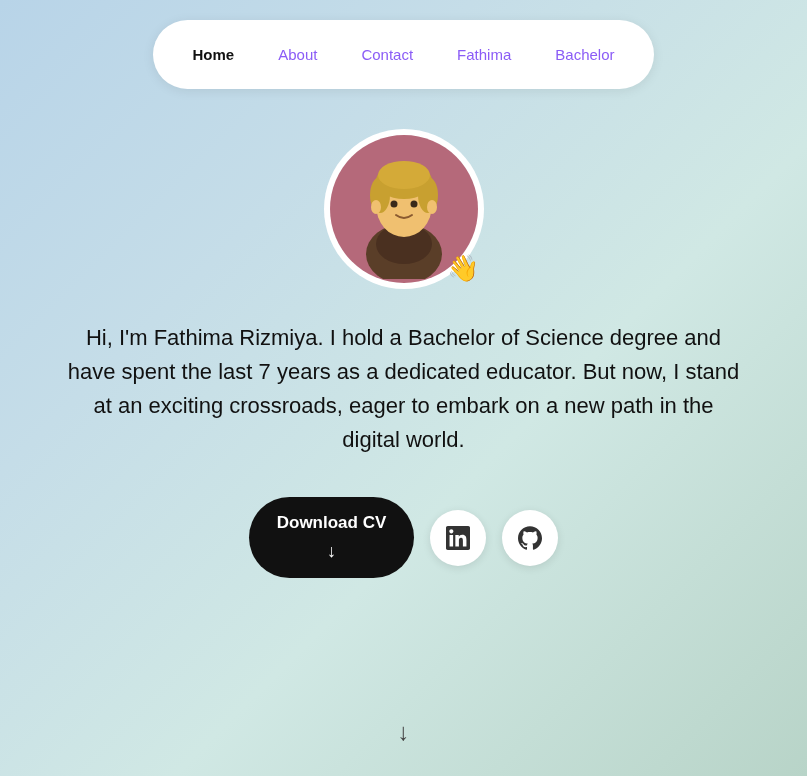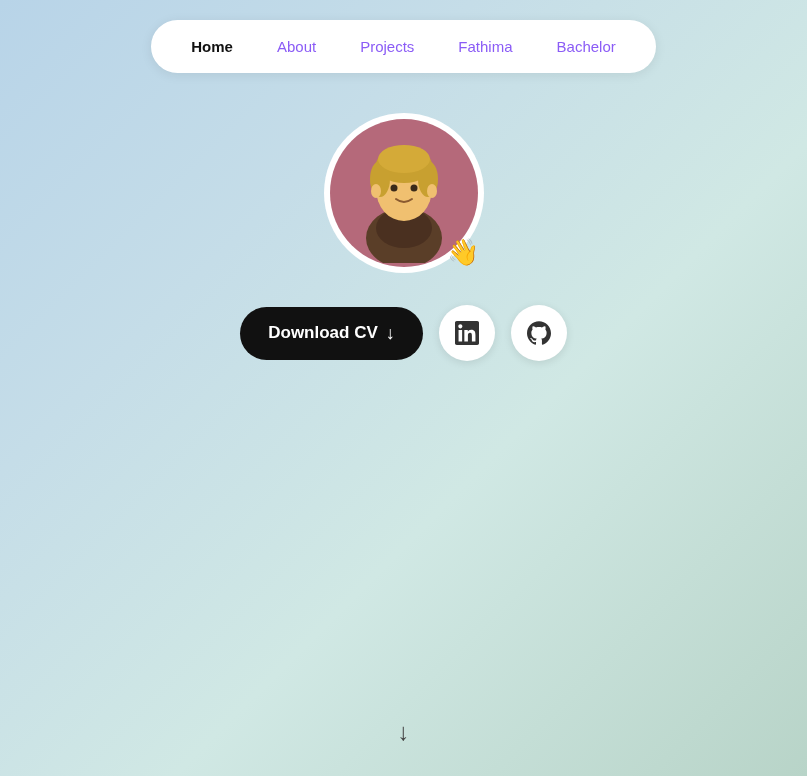--- a/index.html
+++ b/index.html
@@ -18,21 +18,21 @@
       align-items: center;
       overflow: hidden;
       position: relative;
     }
 
     
     nav {
       margin-top: 20px;
       background: white;
       border-radius: 50px;
-      padding: 12px 32px;
+      padding: 20px 32px;
       display: flex;
       align-items: center;
       gap: 28px;
       box-shadow: 0 2px 12px rgba(0,0,0,0.08);
     }
 
     .nav-item {
       font-size: 15px;
       color: #8b5cf6;
       cursor: pointer;
@@ -115,20 +115,21 @@
       color: white;
       border: none;
       border-radius: 50px;
       padding: 16px 28px;
       font-size: 17px;
       font-weight: 600;
       cursor: pointer;
       display: flex;
       align-items: center;
       gap: 8px;
+      flex-direction: column;
     }
 
     .download-btn .download-arrow {
       font-size: 18px;
     }
 
     .icon-btn {
       width: 56px;
       height: 56px;
       border-radius: 50%;
@@ -162,21 +163,21 @@
       font-size: 24px;
       color: #444;
     }
   </style>
 </head>
 <body>
 
 <nav>
   <span class="nav-item active">Home</span>
   <span class="nav-item">About</span>
-  <span class="nav-item">Projects</span>
+  <span class="nav-item">Contact</span>
   <span class="nav-item">Fathima</span>
   <span class="nav-item">Bachelor</span>
 </nav>
 
 <div class="main">
 
   <div class="avatar-container">
     <div class="avatar-inner">
 
       <svg viewBox="0 0 140 140" xmlns="http://www.w3.org/2000/svg">
@@ -201,20 +202,21 @@
 
         <path d="M62 76 Q70 82 78 76" stroke="#8a5a30" stroke-width="2" fill="none" stroke-linecap="round"></path>
 
         <ellipse cx="42" cy="68" rx="5" ry="7" fill="#f0c070"></ellipse>
         <ellipse cx="98" cy="68" rx="5" ry="7" fill="#f0c070"></ellipse>
       </svg>
     </div>
     <span class="wave-emoji">👋</span>
   </div>
 
+  <p class="bio-text">Hi, I'm Fathima Rizmiya. I hold a Bachelor of Science degree and have spent the last 7 years as a dedicated educator. But now, I stand at an exciting crossroads, eager to embark on a new path in the digital world.</p>
 
   <div class="buttons-row">
     <button class="download-btn">
       <span>Download CV</span>
       <span class="download-arrow">↓</span>
     </button>
     <button class="icon-btn">
 
       <svg viewBox="0 0 24 24" xmlns="http://www.w3.org/2000/svg">
         <path d="M20.447 20.452h-3.554v-5.569c0-1.328-.027-3.037-1.852-3.037-1.853 0-2.136 1.445-2.136 2.939v5.667H9.351V9h3.414v1.561h.046c.477-.9 1.637-1.85 3.37-1.85 3.601 0 4.267 2.37 4.267 5.455v6.286zM5.337 7.433c-1.144 0-2.063-.926-2.063-2.065 0-1.138.92-2.063 2.063-2.063 1.14 0 2.064.925 2.064 2.063 0 1.139-.925 2.065-2.064 2.065zm1.782 13.019H3.555V9h3.564v11.452zM22.225 0H1.771C.792 0 0 .774 0 1.729v20.542C0 23.227.792 24 1.771 24h20.451C23.2 24 24 23.227 24 22.271V1.729C24 .774 23.2 0 22.222 0h.003z"></path>

